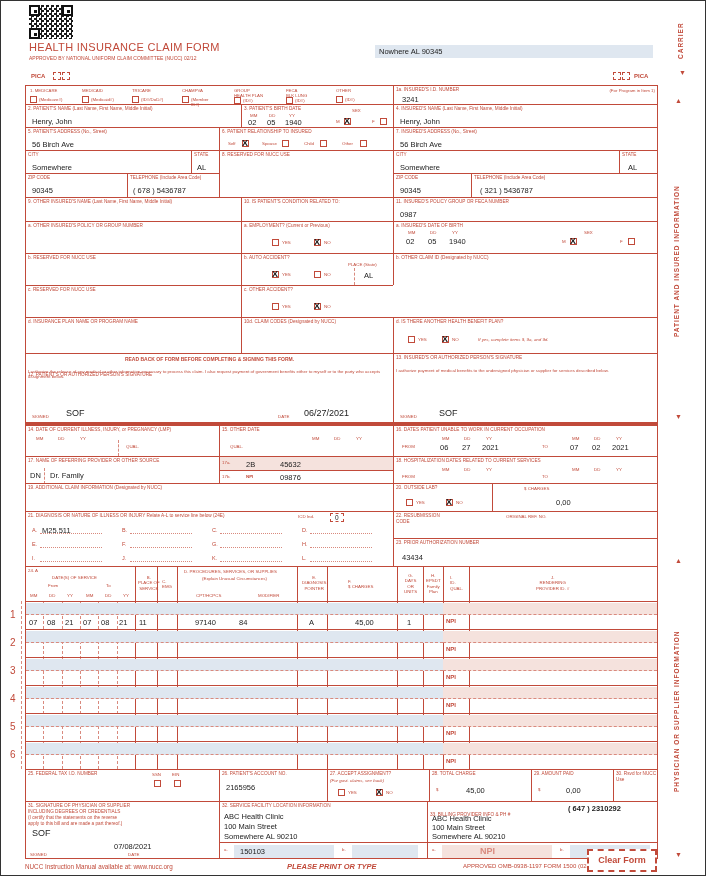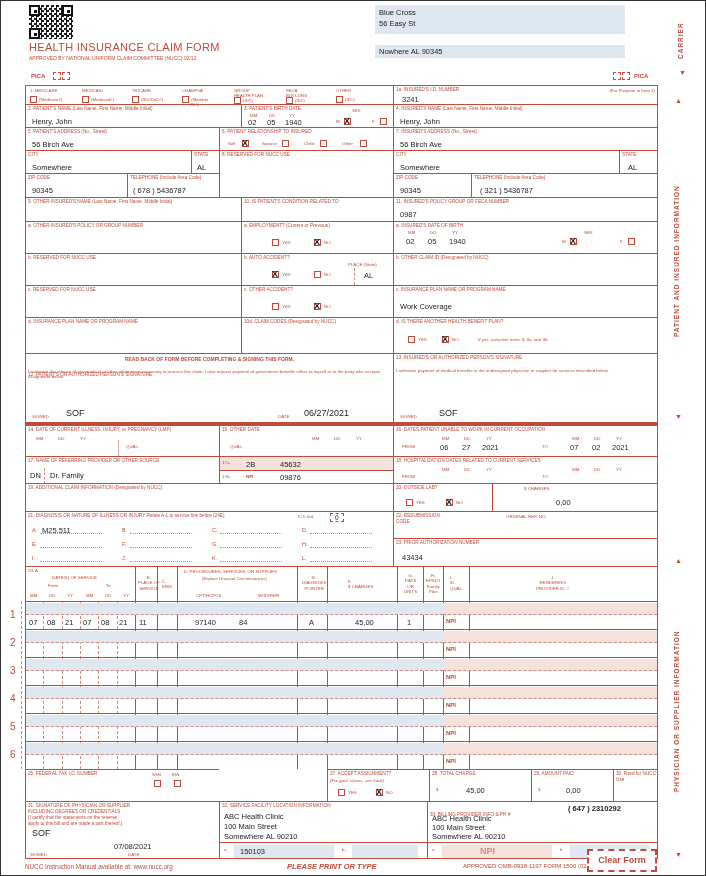--- a/index.html
+++ b/index.html
@@ -46,25 +46,21 @@
 <div id="shot">
 
   <div class="qr">
     <span class="finder" style="left:0;top:0"></span>
     <span class="finder" style="left:33px;top:0"></span>
     <span class="finder" style="left:0;top:23px"></span>
   </div>
   <div class="title">HEALTH INSURANCE CLAIM FORM</div>
   <div class="approved">APPROVED BY NATIONAL UNIFORM CLAIM COMMITTEE (NUCC) 02/12</div>
 
-  <div class="bluebg" style="left:374px;top:4px;width:250px;height:29px">
-    <div class="val" style="left:4px;top:3px">Blue Cross</div>
-    <div class="val" style="left:4px;top:14px">56 Easy St</div>
-  </div>
-  <div class="bluebg" style="left:374px;top:44px;width:250px;height:13px">
+  <div class="bluebg" style="left:374px;top:44px;width:278px;height:13px">
     <div class="val" style="left:4px;top:2px">Nowhere AL 90345</div>
   </div>
 
   <div class="pica" style="left:30px;top:72px">PICA</div>
   <span class="picabox" style="left:52px;top:71px"></span>
   <span class="picabox" style="left:61px;top:71px"></span>
   <span class="picabox" style="left:612px;top:71px"></span>
   <span class="picabox" style="left:621px;top:71px"></span>
   <div class="pica" style="left:633px;top:72px">PICA</div>
 
@@ -262,24 +258,20 @@
 
   <div class="box" style="left:24px;top:284px;width:216px;height:32px">
     <div class="lbl">c. RESERVED FOR NUCC USE</div>
   </div>
   <div class="box" style="left:240px;top:284px;width:152px;height:32px">
     <div class="lbl">c. OTHER ACCIDENT?</div>
     <span class="cb" style="left:30px;top:17px"></span>
     <span class="mc" style="left:40px;top:18px">YES</span>
     <span class="cb checked" style="left:72px;top:17px"></span>
     <span class="mc" style="left:82px;top:18px">NO</span>
-  </div>
-  <div class="box" style="left:392px;top:284px;width:265px;height:32px">
-    <div class="lbl">c. INSURANCE PLAN NAME OR PROGRAM NAME</div>
-    <div class="val" style="left:6px;top:16px">Work Coverage</div>
   </div>
 
   <div class="box" style="left:24px;top:316px;width:216px;height:36px">
     <div class="lbl">d. INSURANCE PLAN NAME OR PROGRAM NAME</div>
     <div class="val" style="left:6px;top:18px"></div>
   </div>
   <div class="box" style="left:240px;top:316px;width:152px;height:36px">
     <div class="lbl">10d. CLAIM CODES (Designated by NUCC)</div>
     <div class="val" style="left:6px;top:18px"></div>
   </div>
@@ -622,20 +614,24 @@
   </div>
 
   <div class="box" style="left:24px;top:768px;width:194px;height:32px">
     <div class="lbl">25. FEDERAL TAX I.D. NUMBER</div>
     <span class="mc" style="left:126px;top:2px">SSN</span>
     <span class="mc" style="left:146px;top:2px">EIN</span>
     <span class="cb" style="left:128px;top:10px"></span>
     <span class="cb" style="left:148px;top:10px"></span>
     <div class="val" style="left:6px;top:16px"></div>
   </div>
+  <div class="box" style="left:218px;top:768px;width:108px;height:32px">
+    <div class="lbl">26. PATIENT'S ACCOUNT NO.</div>
+    <div class="val" style="left:6px;top:13px">2165956</div>
+  </div>
   <div class="box" style="left:326px;top:768px;width:102px;height:32px">
     <div class="lbl">27. ACCEPT ASSIGNMENT?</div>
     <span class="mc" style="left:2px;top:8px;font-style:italic">(For govt. claims, see back)</span>
     <span class="cb" style="left:10px;top:19px"></span>
     <span class="mc" style="left:20px;top:20px">YES</span>
     <span class="cb checked" style="left:48px;top:19px"></span>
     <span class="mc" style="left:58px;top:20px">NO</span>
   </div>
   <div class="box" style="left:428px;top:768px;width:102px;height:32px">
     <div class="lbl">28. TOTAL CHARGE</div>

